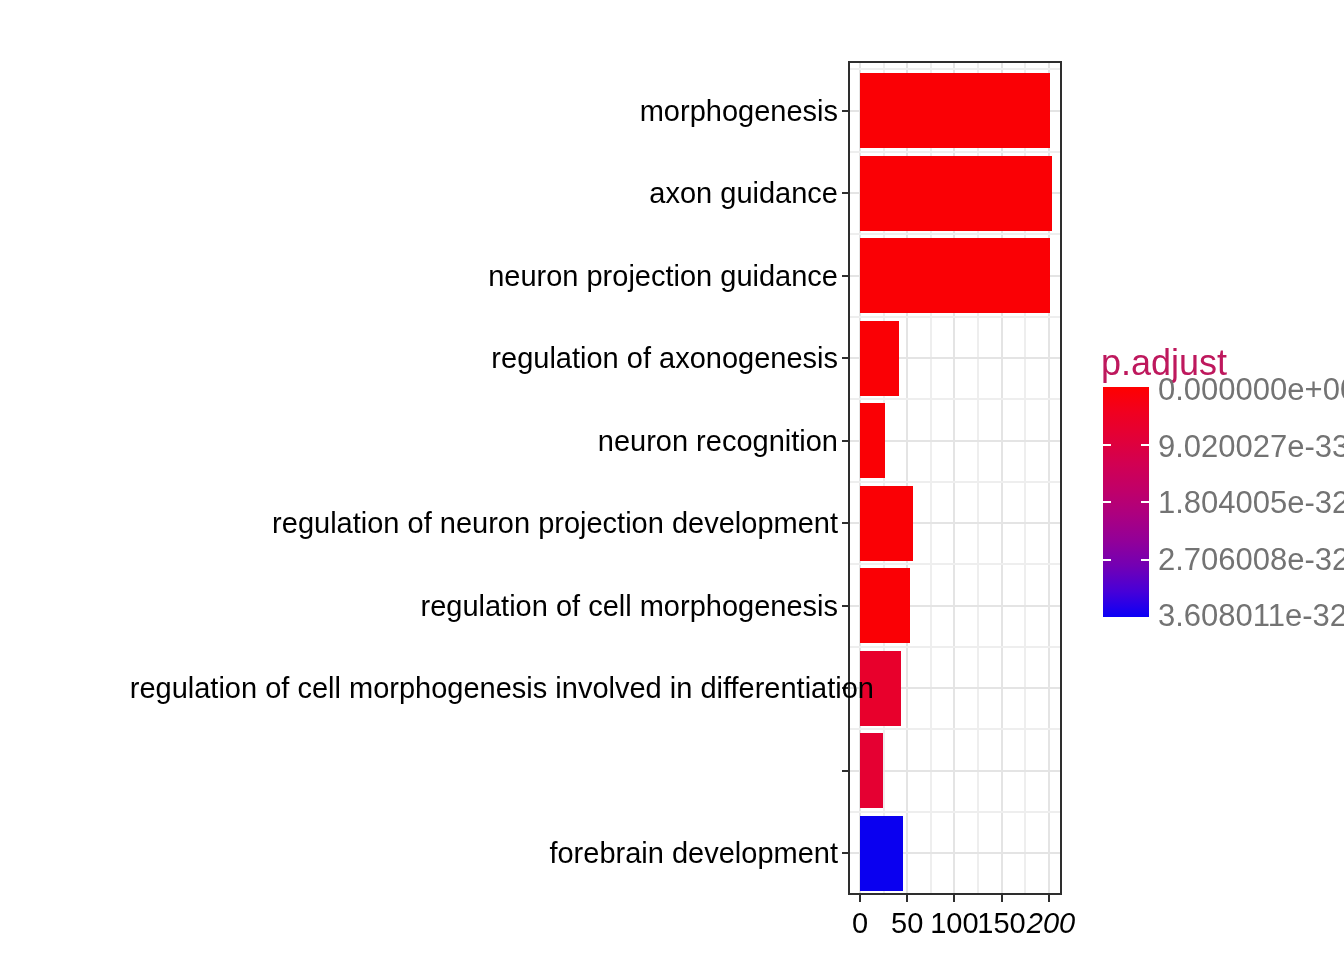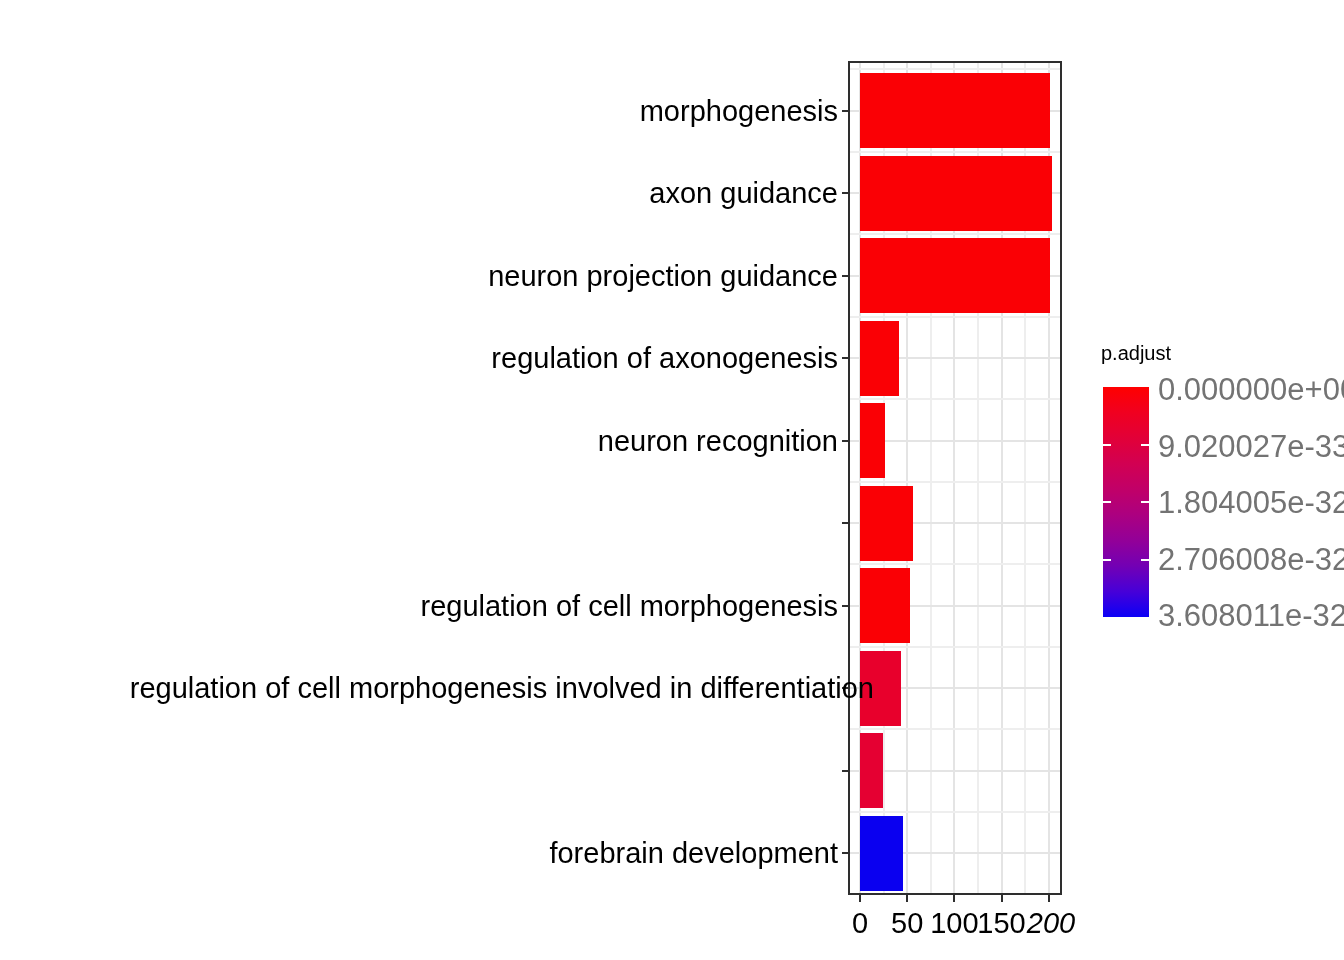--- a/index.html
+++ b/index.html
@@ -34,22 +34,22 @@
   }
   .xlabel {
     position: absolute;
     text-align: center;
     font-size: 29px;
     line-height: 30px;
     color: #000000;
   }
   .legend-title {
     position: absolute;
-    font-size: 20px;
-    color: #000000;
+    font-size: 36px;
+    color: #be185d;
     white-space: nowrap;
   }
   .legend-gradient { position: absolute; }
   .legend-tickmark { position: absolute; height: 2px; background: #ffffff; }
   .legend-label {
     position: absolute;
     font-size: 31px;
     line-height: 28px;
     color: #737373;
     white-space: nowrap;
@@ -106,20 +106,21 @@
     <div class="ylabel" style="top: 92.7px; width: 838px;">morphogenesis</div>
     <div class="ytick" style="left: 842px; top: 192.2px; width: 6px; height: 2px;"></div>
     <div class="ylabel" style="top: 175.2px; width: 838px;">axon guidance</div>
     <div class="ytick" style="left: 842px; top: 274.7px; width: 6px; height: 2px;"></div>
     <div class="ylabel" style="top: 257.7px; width: 838px;">neuron projection guidance</div>
     <div class="ytick" style="left: 842px; top: 357.2px; width: 6px; height: 2px;"></div>
     <div class="ylabel" style="top: 340.2px; width: 838px;">regulation of axonogenesis</div>
     <div class="ytick" style="left: 842px; top: 439.7px; width: 6px; height: 2px;"></div>
     <div class="ylabel" style="top: 422.7px; width: 838px;">neuron recognition</div>
     <div class="ytick" style="left: 842px; top: 522.2px; width: 6px; height: 2px;"></div>
+    <div class="ylabel" style="top: 505.2px; width: 838px;">regulation of neuron projection development</div>
     <div class="ytick" style="left: 842px; top: 604.7px; width: 6px; height: 2px;"></div>
     <div class="ylabel" style="top: 587.7px; width: 838px;">regulation of cell morphogenesis</div>
     <div class="ytick" style="left: 842px; top: 687.2px; width: 6px; height: 2px;"></div>
     <div class="ylabel" style="top: 670.2px; width: 838px; margin-left: 36px;">regulation of cell morphogenesis involved in differentiation</div>
     <div class="ytick" style="left: 842px; top: 769.7px; width: 6px; height: 2px;"></div>
     <div class="ytick" style="left: 842px; top: 852.2px; width: 6px; height: 2px;"></div>
     <div class="ylabel" style="top: 835.2px; width: 838px;">forebrain development</div>
     <div class="xtick" style="left: 859px; top: 895px; width: 2px; height: 7px;"></div>
     <div class="xlabel" style="left: 815px; top: 908px; width: 90px;">0</div>
     <div class="xtick" style="left: 906.17px; top: 895px; width: 2px; height: 7px;"></div>

